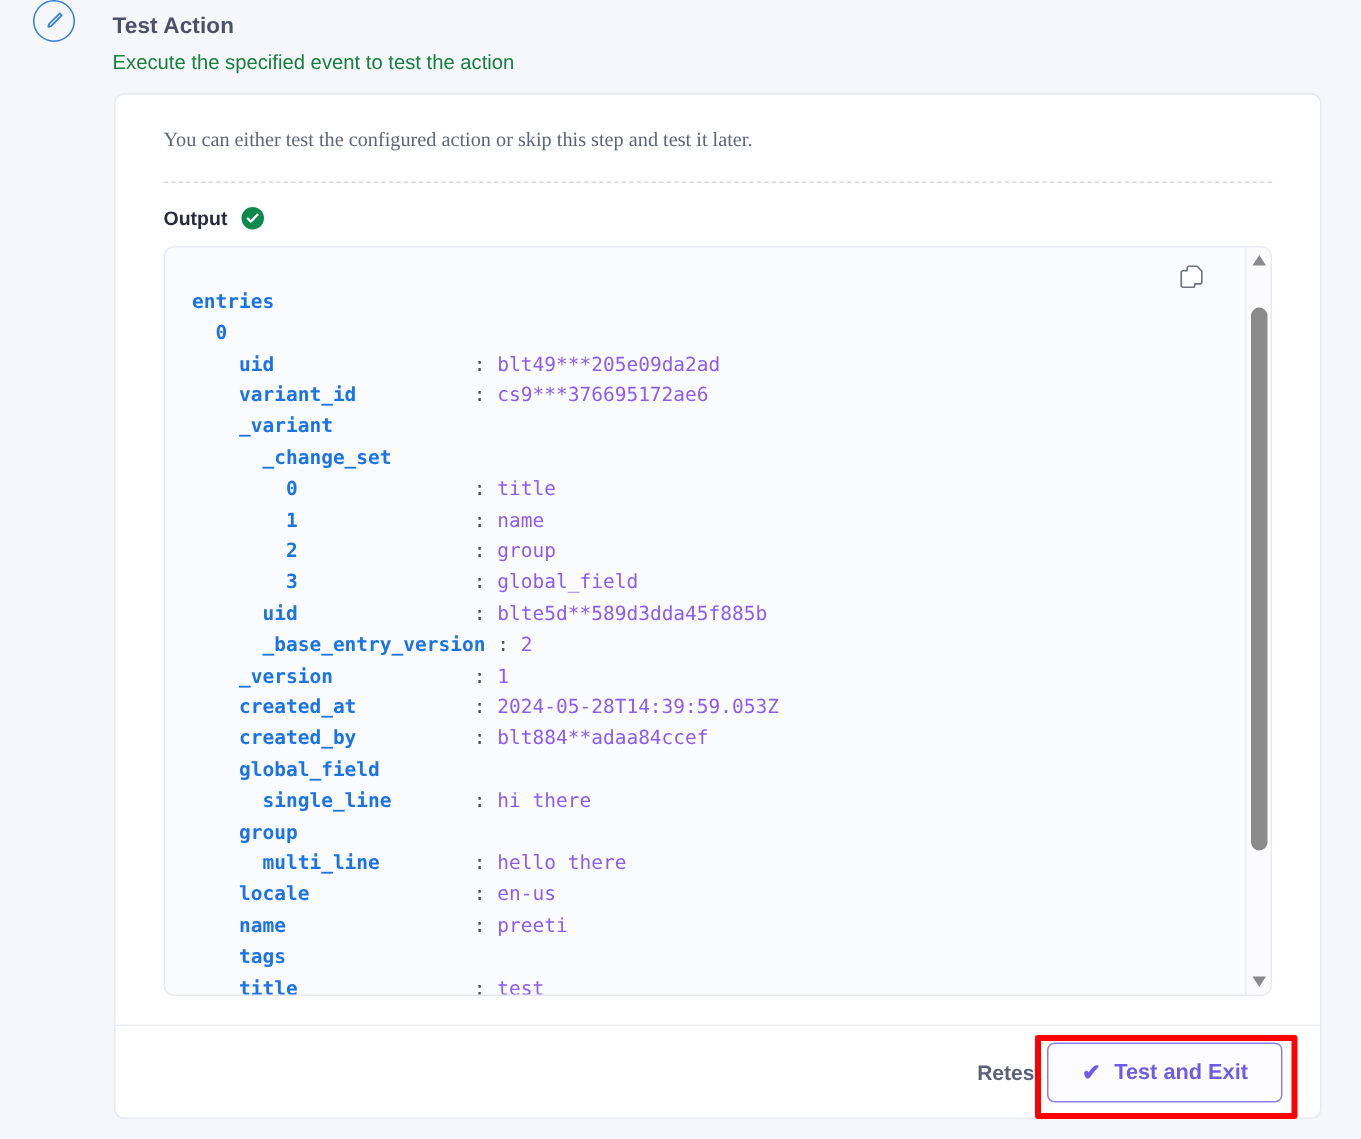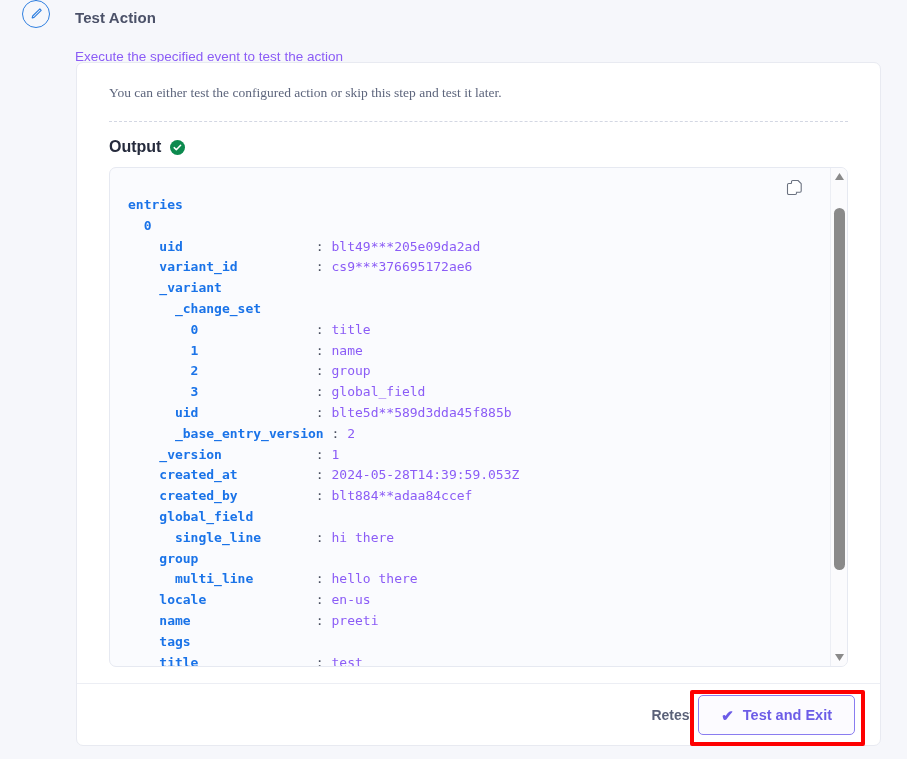--- a/index.html
+++ b/index.html
@@ -23,21 +23,21 @@
   }
   .rail-circle svg { display: block; }
 
   
   .head { position: absolute; left: 75px; top: 8px; width: 600px; }
   .head-title {
     font-size: 15px; font-weight: bold; color: #4b5168;
     letter-spacing: .1px; line-height: 20px;
   }
   .head-sub {
-    margin-top: 20px; font-size: 13.5px; color: #8b5cf6; line-height: 18px;
+    margin-top: 5px; font-size: 13.5px; color: #15803d; line-height: 18px;
   }
 
   
   .card {
     position: absolute; left: 76px; top: 62px;
     width: 805px; height: 684px;
     background: #ffffff;
     border: 1px solid #e8eaf1;
     border-radius: 7px;
   }
@@ -50,21 +50,21 @@
   .divider-dashed {
     margin-top: 18px;
     border-top: 1px dashed #d3d7e3;
     height: 0;
   }
 
   .out-row {
     display: flex; align-items: center; gap: 9px;
     padding-top: 16px;
   }
-  .out-label { font-size: 16px; font-weight: bold; color: #262b3d; }
+  .out-label { font-size: 13px; font-weight: bold; color: #262b3d; }
   .badge-ok {
     width: 15px; height: 15px; border-radius: 50%;
     background: #0c8a4e; display: flex; align-items: center; justify-content: center;
   }
   .badge-ok svg { display: block; }
 
   
   .codewrap {
     position: relative;
     margin-top: 11px;

